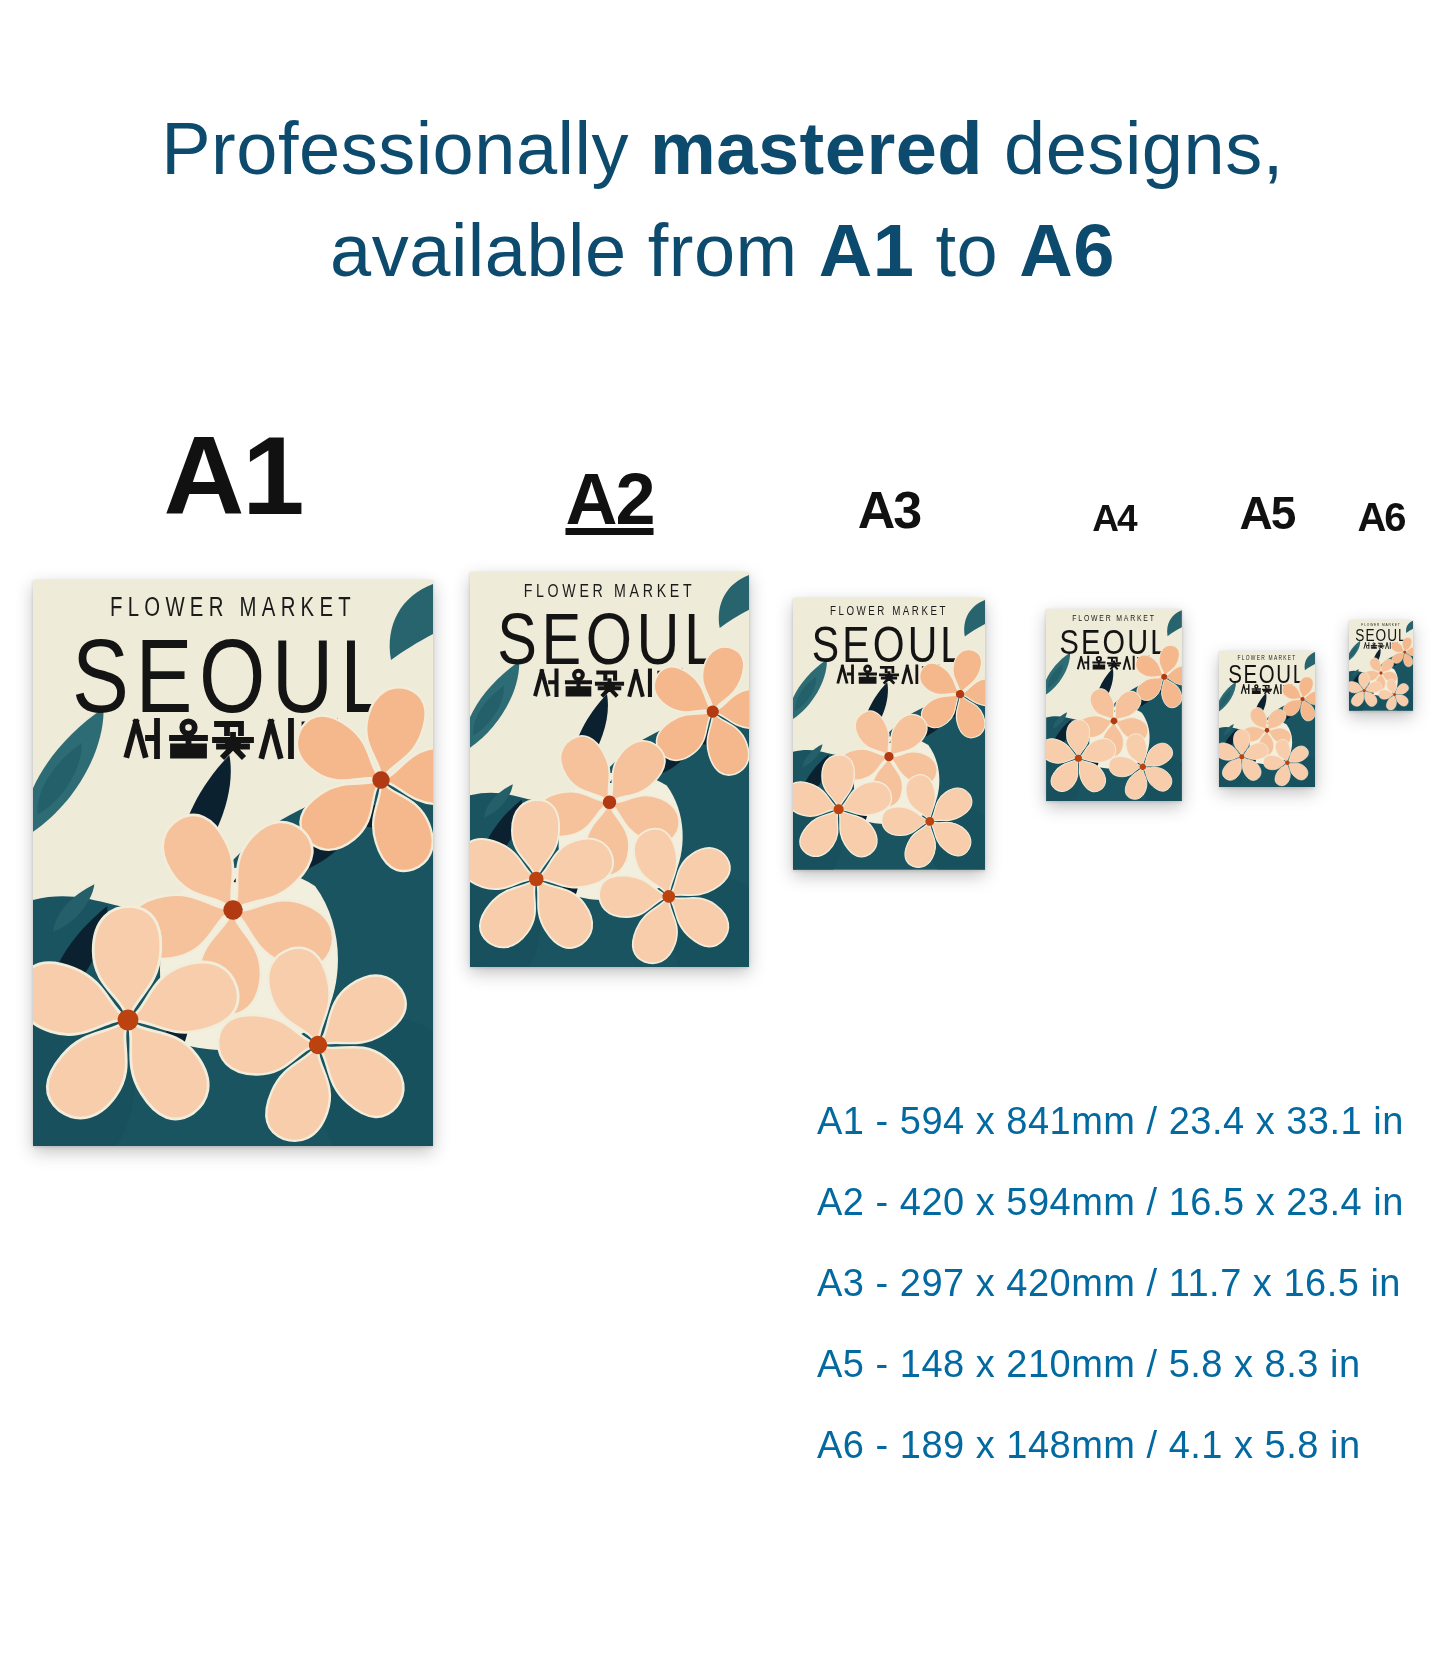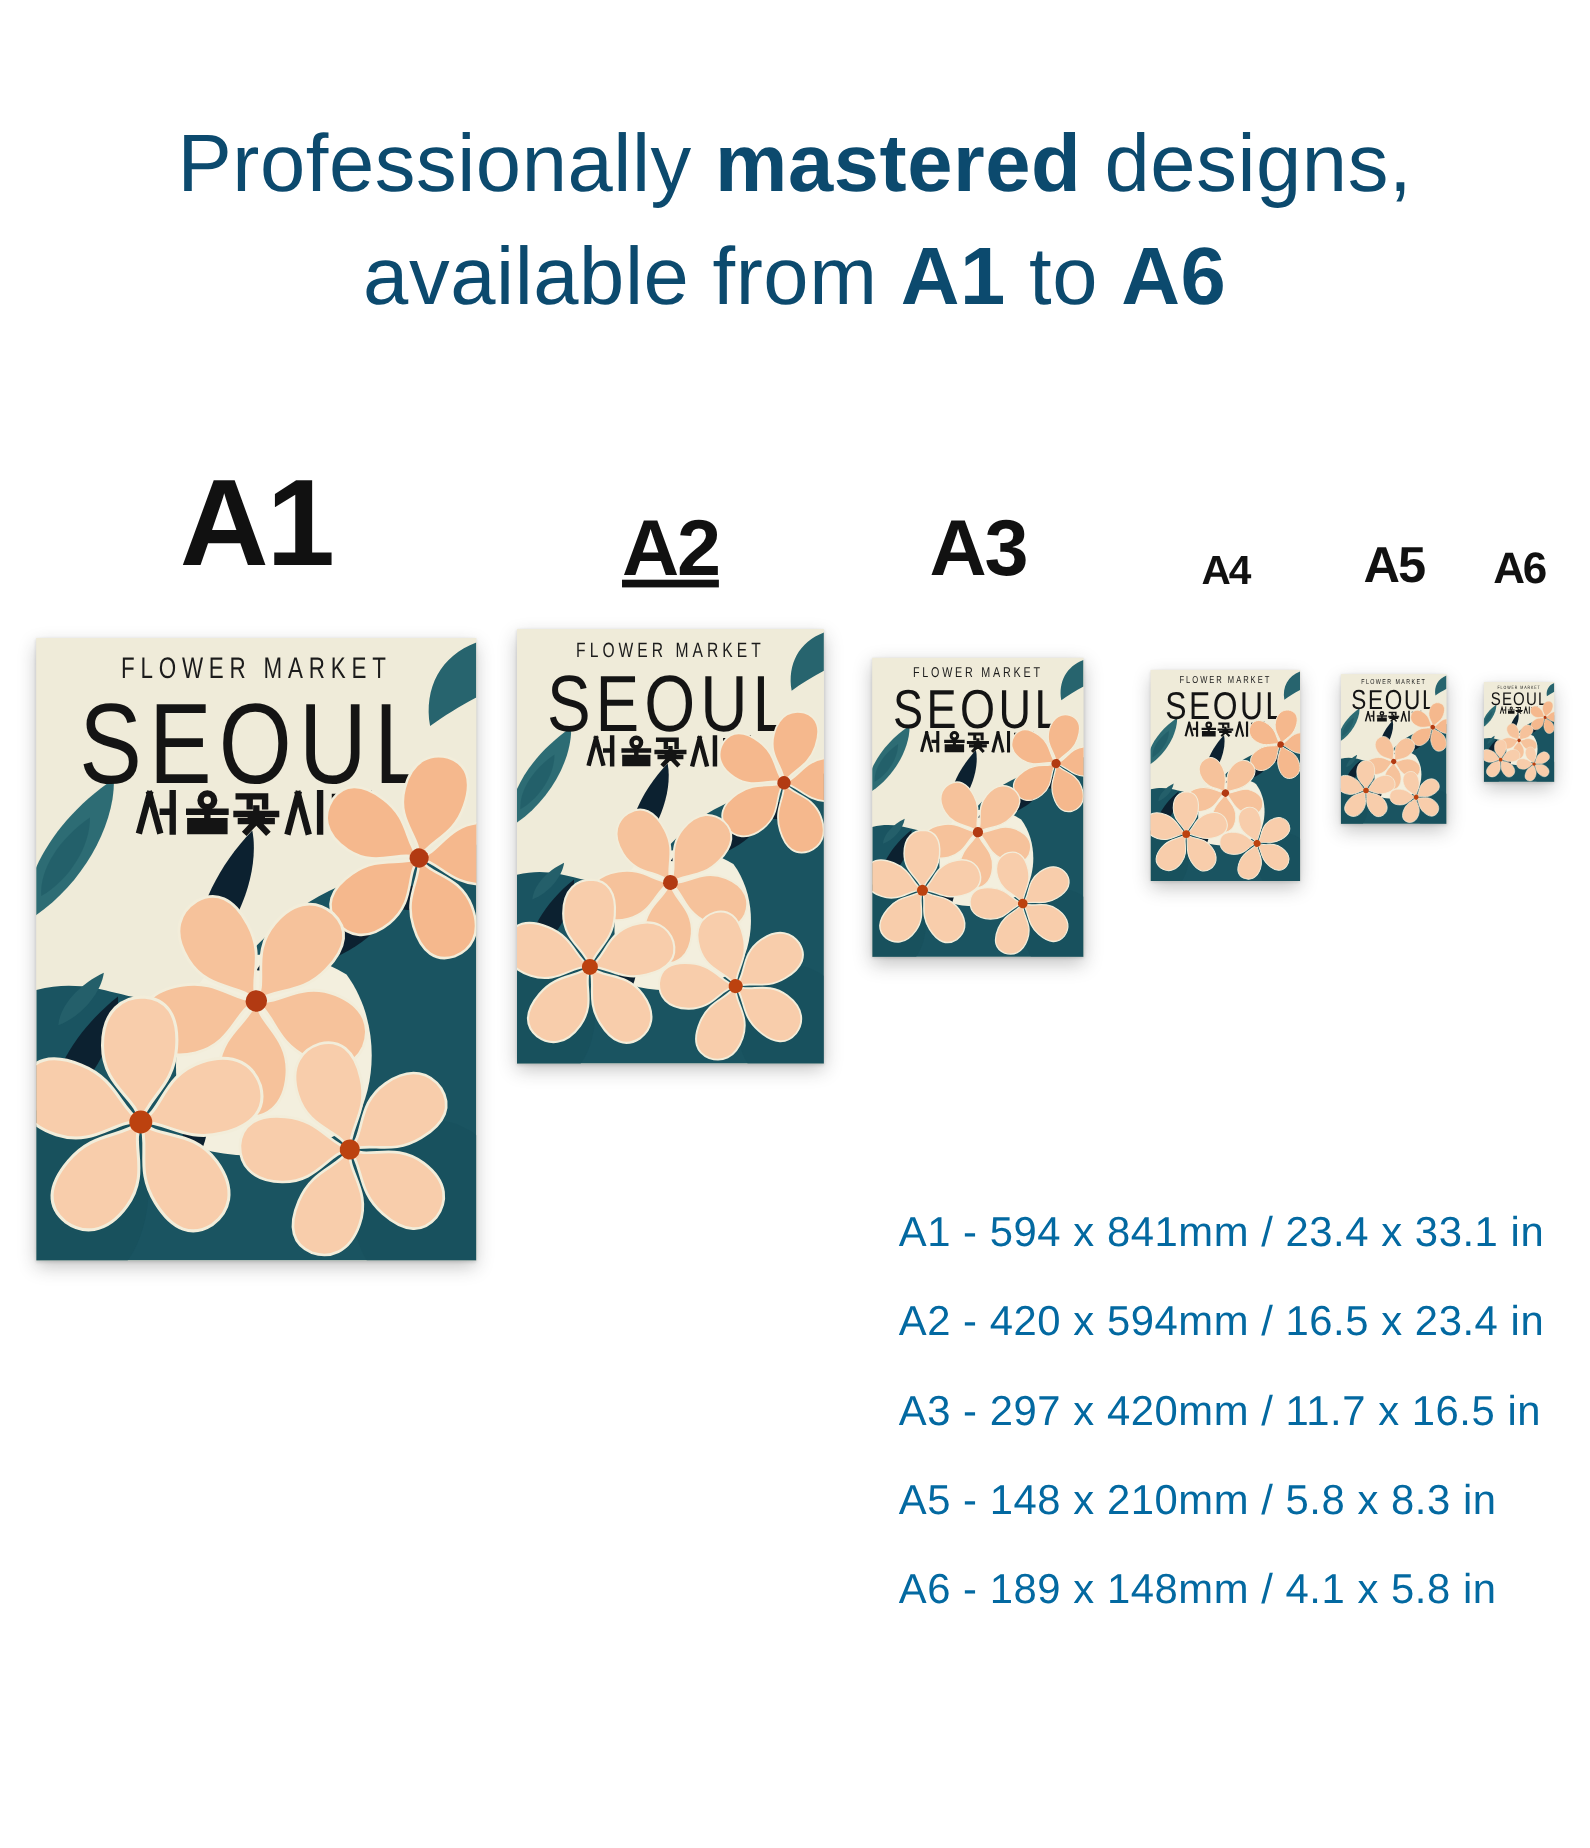--- a/index.html
+++ b/index.html
@@ -46,23 +46,23 @@
   }
   .poster-svg { display: block; }
   .col-a1 { left: 33px;   width: 400px; }
   .col-a2 { left: 470px;  width: 279px; }
   .col-a3 { left: 793px;  width: 192px; }
   .col-a4 { left: 1046px; width: 136px; }
   .col-a5 { left: 1219px; width: 96px; }
   .col-a6 { left: 1349px; width: 64px; }
   .col-a1 .size-label { font-size: 112px; padding-bottom: 40px; }
   .col-a2 .size-label { font-size: 72px;  padding-bottom: 32px; text-decoration: underline; }
-  .col-a3 .size-label { font-size: 72px;  padding-bottom: 58px; }
+  .col-a3 .size-label { font-size: 52px;  padding-bottom: 58px; }
   .col-a4 .size-label { font-size: 37px;  padding-bottom: 69px; }
-  .col-a5 .size-label { font-size: 46px;  padding-bottom: 73px; }
+  .col-a5 .size-label { font-size: 46px;  padding-bottom: 111px; }
   .col-a6 .size-label { font-size: 40px;  padding-bottom: 80px; }
   .col-a1 .poster-svg { width: 400px; height: 566px; }
   .col-a2 .poster-svg { width: 279px; height: 395px; }
   .col-a3 .poster-svg { width: 192px; height: 272px; }
   .col-a4 .poster-svg { width: 136px; height: 192px; }
   .col-a5 .poster-svg { width: 96px;  height: 136px; }
   .col-a6 .poster-svg { width: 64px;  height: 91px; }
   .dims {
     position: absolute;
     left: 817px;

